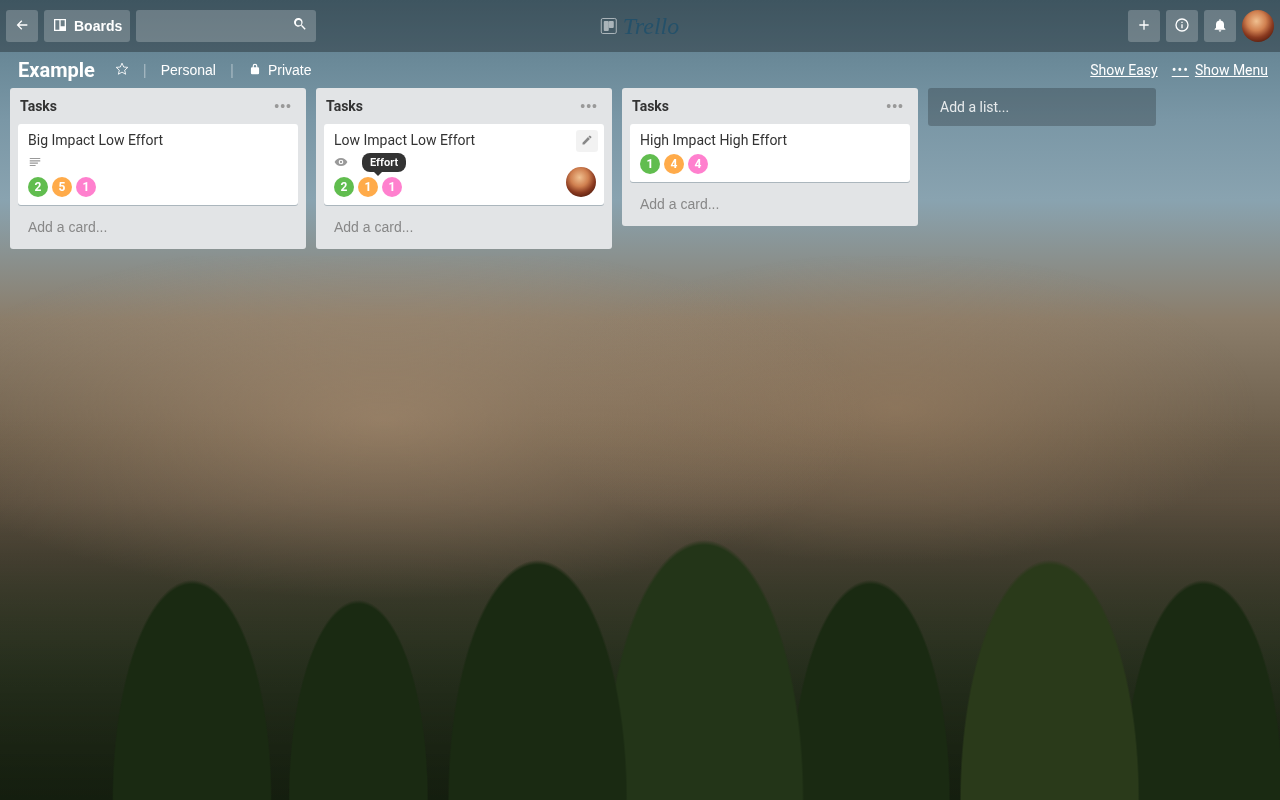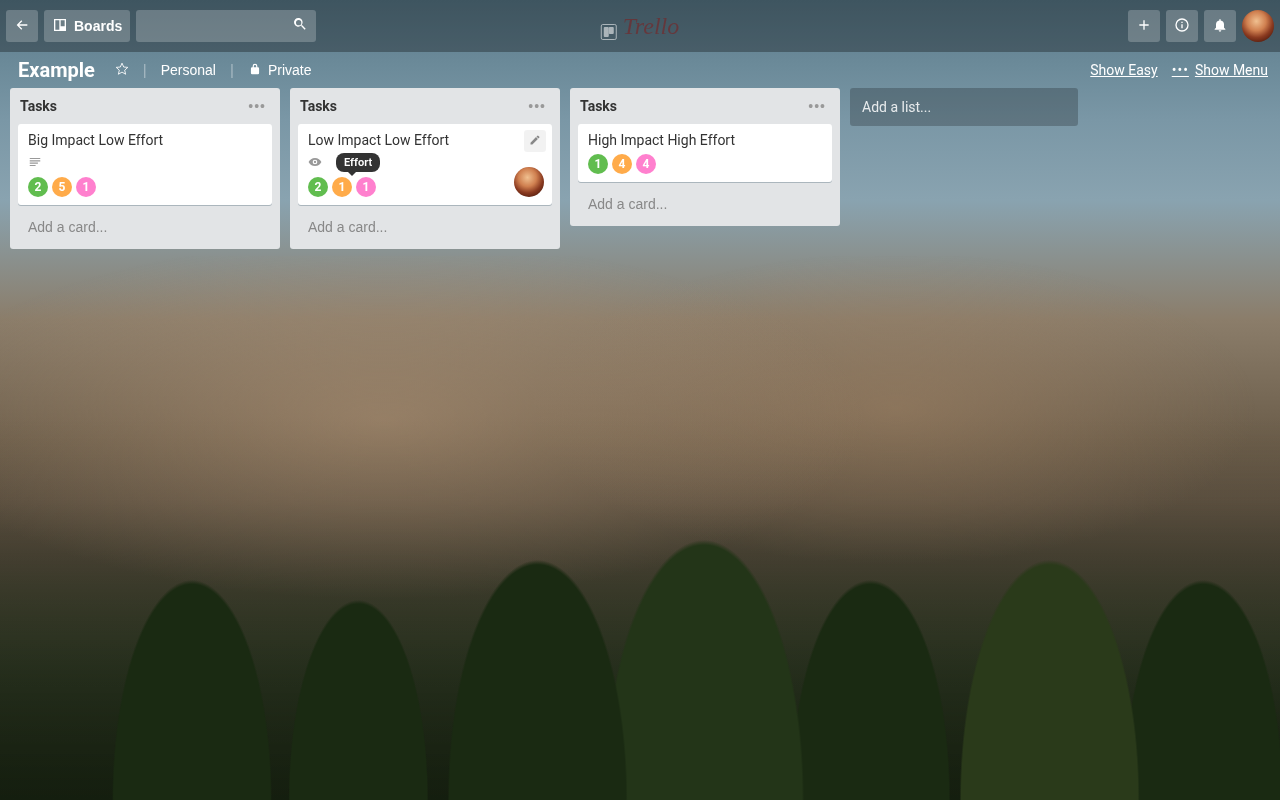--- a/index.html
+++ b/index.html
@@ -70,23 +70,23 @@
   .search-box {
     height: 32px; width: 180px;
     background: rgba(255,255,255,0.22);
     border-radius: 3px;
     display: flex; align-items: center; justify-content: flex-end;
     padding: 0 8px;
   }
   .search-box svg { width:16px; height:16px; fill:#fff; }
   .logo {
     position: absolute; left: 50%; transform: translateX(-50%);
-    display: flex; align-items: flex-end; gap: 4px;
+    display: flex; align-items: center; gap: 4px;
     opacity: 0.55;
-    color: #7f1d1d;
+    color: #0c4a6e;
     font-family: "Brush Script MT", cursive;
     font-size: 24px;
     font-style: italic;
     cursor: pointer;
   }
   .logo-board { width:16px; height:16px; border:1.5px solid #fff; border-radius:2px; position:relative; margin-right:2px; }
   .logo-board::before, .logo-board::after { content:""; position:absolute; background:#fff; top:2px; width:5px; border-radius:1px; }
   .logo-board::before { left:2px; height:10px; }
   .logo-board::after { right:2px; height:7px; }
   .header .right { margin-left: auto; display:flex; gap:6px; align-items:center; }
@@ -115,21 +115,21 @@
   .boardbar .right { margin-left:auto; display:flex; align-items:center; gap:14px; }
   .menu-link { color:#fff; text-decoration: underline; font-size:14px; cursor:pointer; display:inline-flex; align-items:flex-end; gap:6px; }
 
   
   .board {
     position: relative; z-index: 5;
     display: flex; align-items: flex-start;
     gap: 10px; padding: 0 10px;
   }
   .list {
-    width: 270px;
+    width: 296px;
     background: #e2e4e6;
     border-radius: 3px;
     display: flex; flex-direction: column;
     padding-bottom: 6px;
   }
   .list-header {
     display:flex; align-items:center; justify-content: space-between;
     padding: 8px 10px 4px 10px;
   }
   .list-title { font-size: 14px; font-weight: 700; color:#333; }

